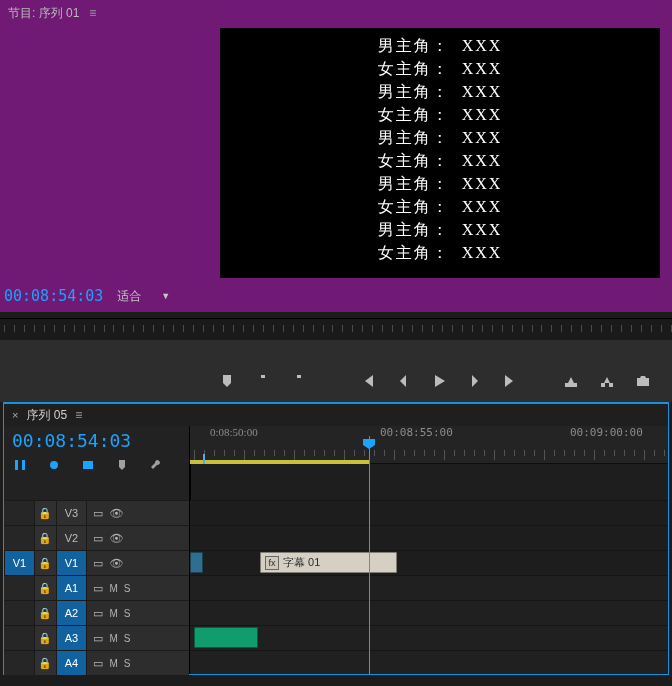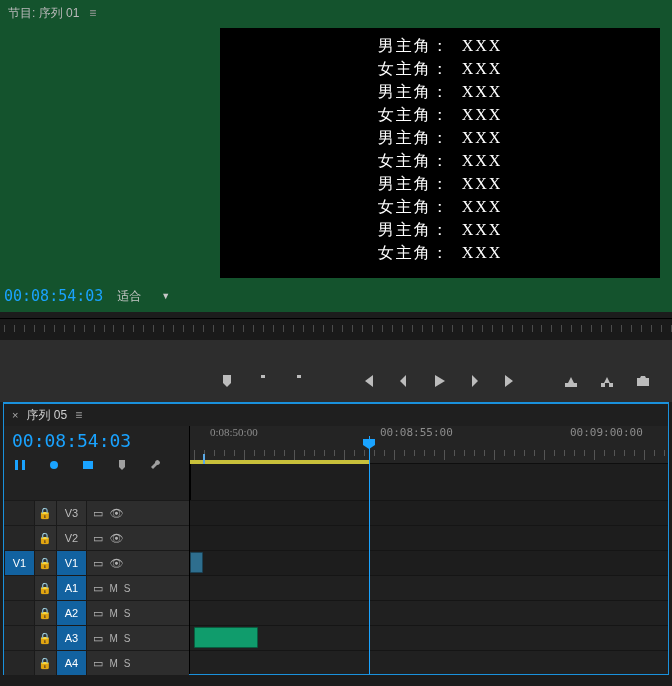--- a/index.html
+++ b/index.html
@@ -5,21 +5,21 @@
   * { margin: 0; padding: 0; box-sizing: border-box; }
   body {
     width: 672px; height: 686px;
     background: #1c1c1c; color: #c8c8c8;
     font-family: "Microsoft YaHei", "Helvetica Neue", Arial, sans-serif;
     font-size: 12px;
     overflow: hidden;
   }
 
   
-  .program-panel { height: 312px; background: #14532d; }
+  .program-panel { height: 312px; background: #701a75; }
   .program-header {
     height: 26px; display: flex; align-items: center; gap: 10px;
     padding: 0 8px; color: #bababa; font-size: 12px;
   }
   .program-header .hamburger { color: #9a9a9a; font-size: 12px; }
 
   .monitor-area {
     width: 440px; height: 250px;
     margin-left: 220px; margin-top: 2px;
     background: #000; color: #fff;
@@ -503,16 +503,20 @@
 
       <div class="track-bg video" style="top:74px"></div>
       <div class="track-bg video" style="top:99px"></div>
       <div class="track-bg video" style="top:124px"></div>
       <div class="track-bg audio" style="top:149px"></div>
       <div class="track-bg audio" style="top:174px"></div>
       <div class="track-bg audio" style="top:199px"></div>
       <div class="track-bg audio" style="top:224px"></div>
 
       <div class="clip frag" style="left:0; width:13px; top:126px;"></div>
+      <div class="clip subtitle" style="left:70px; width:137px; top:126px;">
+        <span class="fx">fx</span>
+        <span>字幕 01</span>
+      </div>
       <div class="clip green" style="left:4px; width:64px; top:201px;"></div>
     </div>
   </div>
 </div>
 
 </body></html>

